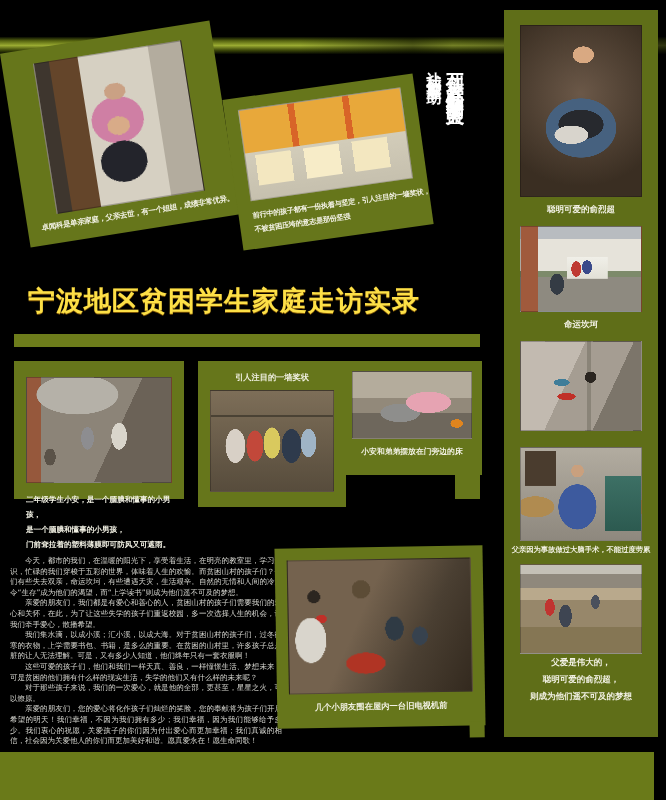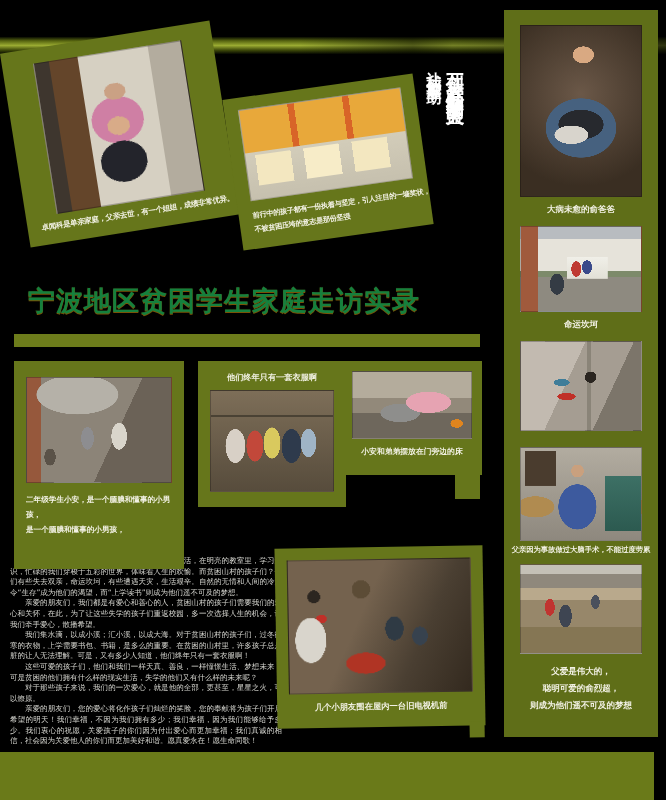--- a/index.html
+++ b/index.html
@@ -31,29 +31,29 @@
     text-orientation:upright;color:#fff;z-index:2;}
   .slogan-main{font-size:18px;letter-spacing:3px;font-weight:600;}
   .slogan-sub{font-size:15px;letter-spacing:3px;font-weight:600;margin-top:2px;}
 
   
   .rpanel{position:absolute;left:504px;top:10px;width:154px;height:727px;background:#5f6e18;
     z-index:3;display:flex;flex-direction:column;align-items:center;padding-top:15px;box-sizing:border-box;}
   .rpanel .photo{width:122px;}
   .rcap{font-size:8.5px;margin:7px 0 10px;text-align:center;}
   .rcap-small{font-size:7.3px;margin:4px 0 9px;white-space:nowrap;}
-  .rcap-lines{font-size:8.5px;line-height:17px;text-align:center;margin-top:9px;}
+  .rcap-lines{font-size:8.5px;line-height:17px;text-align:center;}
 
   
   .title{position:absolute;left:28px;top:283px;font-size:27px;font-weight:bold;letter-spacing:1px;
-    color:#15803d;text-shadow:0 1px 0 #7a5206,0 0 1px #3a2a00;z-index:2;}
+    color:#fde047;text-shadow:0 1px 0 #7a5206,0 0 1px #3a2a00;z-index:2;}
   .titlebar{position:absolute;left:14px;top:334px;width:466px;height:13px;background:#6d7c1b;z-index:2;}
 
   
-  .cardL{left:14px;top:361px;width:170px;height:208px;padding:16px 12px 6px;}
+  .cardL{left:14px;top:361px;width:170px;height:138px;padding:16px 12px 6px;}
   .cardL .photo{width:146px;height:106px;}
   .cardL .cap{font-size:7.6px;line-height:15px;margin-top:9px;font-weight:600;}
   .cardC{left:198px;top:361px;width:148px;height:146px;padding:6px 12px;}
   .cardC .cap{font-size:8.2px;text-align:center;margin:5px 0 7px;}
   .cardC .photo{width:124px;height:102px;margin:0 auto;}
   .cardR{left:342px;top:361px;width:140px;height:114px;padding:10px;}
   .cardR .photo{width:120px;height:68px;margin:0 auto;}
   .cardR .cap{font-size:7.8px;text-align:center;margin-top:7px;}
   .cardR::after{content:"";position:absolute;right:2px;bottom:-24px;width:25px;height:24px;background:#66761b;}
 
@@ -161,21 +161,21 @@
     <div class="cap">不被贫困压垮的意志是那份坚强</div>
   </div>
 
   <div class="slogans">
     <div class="slogan-main">共创一片爱心助学助贫的蓝天</div>
     <div class="slogan-sub">让我们携手互助</div>
   </div>
 
   <div class="rpanel">
     <div class="photo ph-dog" style="height:172px;"></div>
-    <div class="cap rcap">大病未愈的俞爸爸</div>
+    <div class="cap rcap">聪明可爱的俞烈超</div>
     <div class="photo ph-house" style="height:86px;"></div>
     <div class="cap rcap">命运坎坷</div>
     <div class="photo ph-kitchen" style="height:90px;margin-bottom:16px;"></div>
     <div class="photo ph-father" style="height:94px;"></div>
     <div class="cap rcap-small">父亲因为事故做过大脑手术，不能过度劳累</div>
     <div class="photo ph-worksite" style="height:90px;"></div>
     <div class="cap rcap-lines">
       <div>父爱是伟大的，</div>
       <div>聪明可爱的俞烈超，</div>
       <div>则成为他们遥不可及的梦想</div>
@@ -183,25 +183,26 @@
   </div>
 
   <div class="title">宁波地区贫困学生家庭走访实录</div>
   <div class="titlebar"></div>
 
   <div class="card cardL">
     <div class="photo ph-family"></div>
     <div class="cap">
       <div>二年级学生小安，是一个腼腆和懂事的小男孩，</div>
       <div>是一个腼腆和懂事的小男孩，</div>
+      <div>门前耷拉着的塑料薄膜即可防风又可遮雨。</div>
     </div>
   </div>
 
   <div class="card cardC">
-    <div class="cap">他们终年只有一套衣服啊</div>
+    <div class="cap">引人注目的一墙奖状</div>
     <div class="photo ph-clothes"></div>
   </div>
 
   <div class="card cardR">
     <div class="photo ph-bed"></div>
     <div class="cap">小安和弟弟摆放在门旁边的床</div>
   </div>
 
   <div class="essay">
     <p>今天，都市的我们，在温暖的阳光下，享受着生活，在明亮的教室里，学习知识，忙碌的我们穿梭于五彩的世界，体味着人生的欢愉。而贫困山村的孩子们？他们有些失去双亲，命运坎坷，有些遭遇天灾，生活艰辛。自然的无情和人间的冷漠令“生存”成为他们的渴望，而“上学读书”则成为他们遥不可及的梦想。</p>

